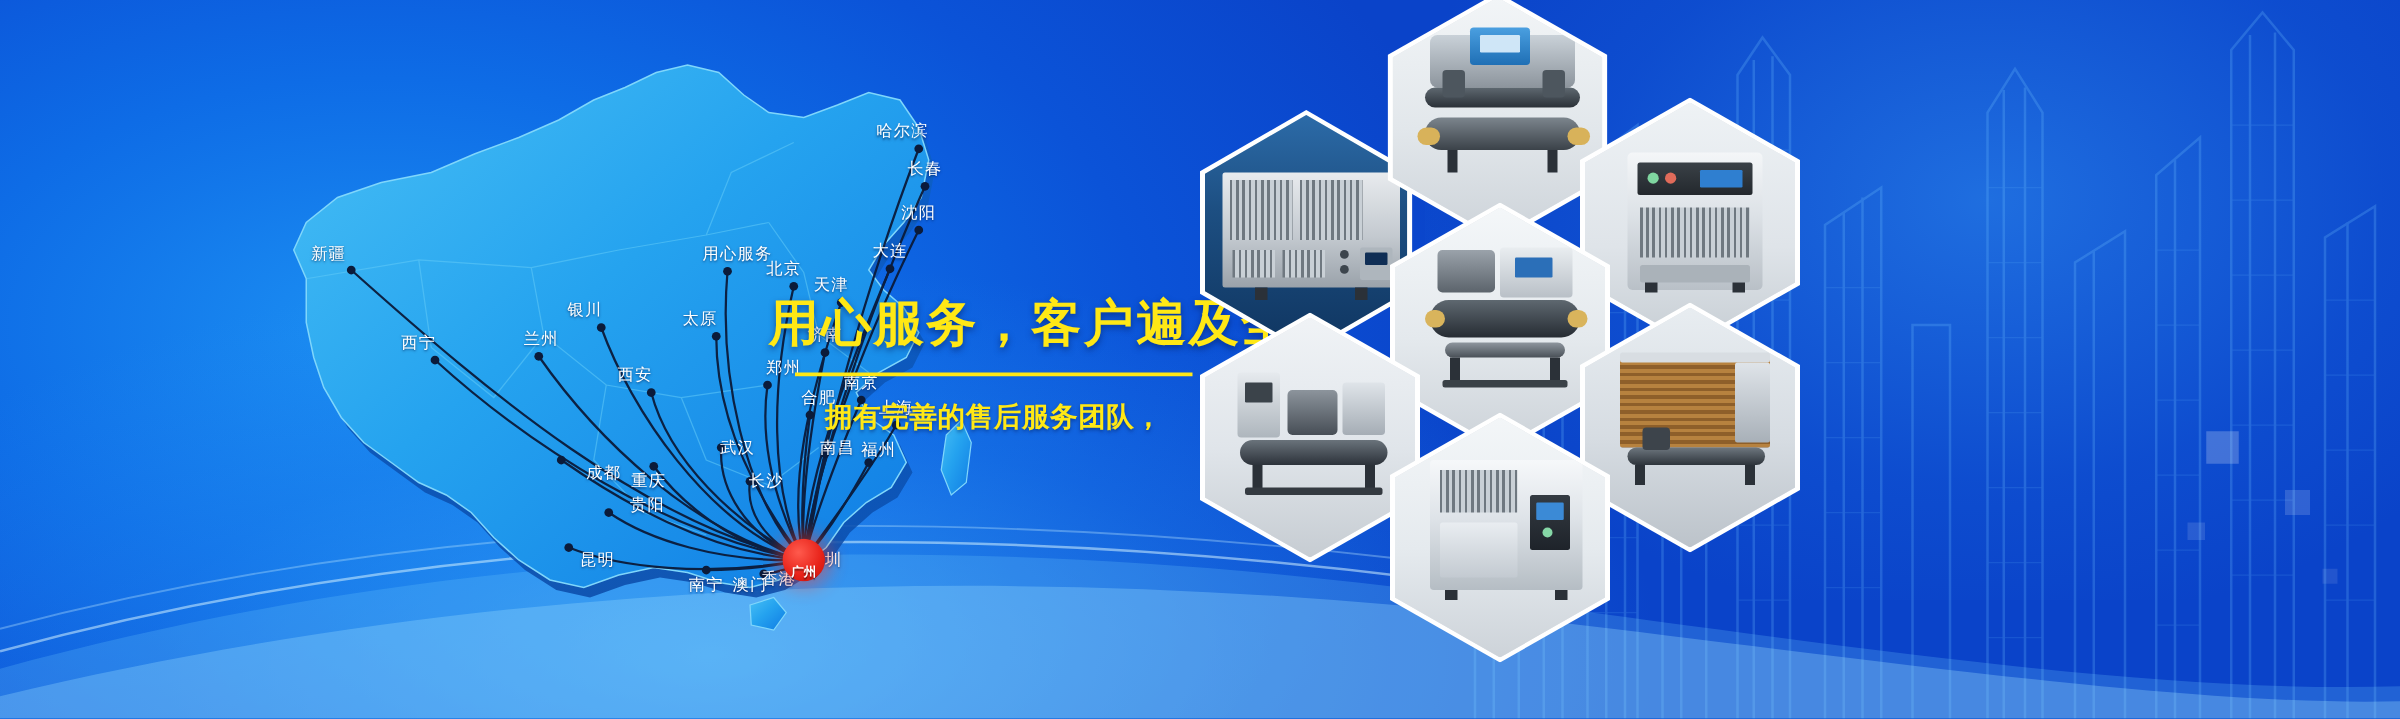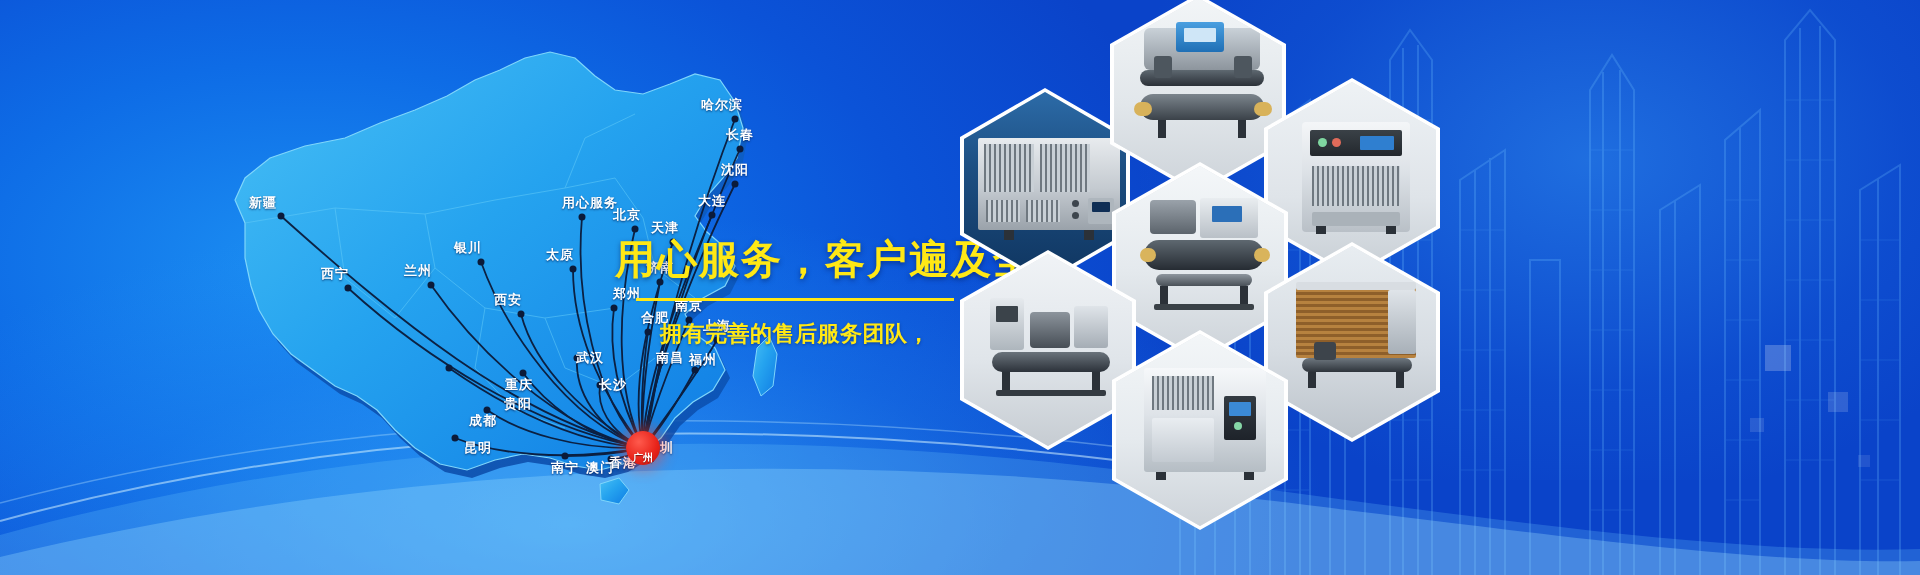--- a/index.html
+++ b/index.html
@@ -42,21 +42,21 @@
   .sq{ position:absolute; background:rgba(255,255,255,.22); }
 
   
   .map-wrap{ position:absolute; left:95px; top:18px; width:700px; height:520px; }
   .map-svg{ position:absolute; inset:0; width:100%; height:100%; }
 
   .city{
     position:absolute;
     color:#ffffff;
     font-size:13px;
-    font-weight:bold;
+    font-weight:normal;
     letter-spacing:1px;
     white-space:nowrap;
     text-shadow:0 1px 2px rgba(0,30,80,.75);
     transform:translate(-50%,-50%);
   }
   .dot{
     position:absolute;
     width:7px; height:7px;
     background:#0b1b3a;
     border-radius:50%;
@@ -258,21 +258,21 @@
         <path d="M548 430 C 552 436 554 440 556 441"></path>
       </g>
     </svg>
 
     <div id="city-layer">
         <div class="dot" style="left: 186px; top: 198px;"></div>
         <div class="city" style="left: 168px; top: 185px;">新疆</div>
         <div class="dot" style="left: 253px; top: 270px;"></div>
         <div class="city" style="left: 240px; top: 256px;">西宁</div>
         <div class="dot" style="left: 336px; top: 267px;"></div>
-        <div class="city" style="left: 323px; top: 253px; text-align: right;">兰州</div>
+        <div class="city" style="left: 338px; top: 253px; text-align: right;">兰州</div>
         <div class="dot" style="left: 386px; top: 244px;"></div>
         <div class="city" style="left: 373px; top: 230px;">银川</div>
         <div class="dot" style="left: 487px; top: 199px;"></div>
         <div class="city" style="left: 495px; top: 185px;">用心服务</div>
         <div class="dot" style="left: 540px; top: 211px;"></div>
         <div class="city" style="left: 532px; top: 197px;">北京</div>
         <div class="dot" style="left: 578px; top: 224px;"></div>
         <div class="city" style="left: 570px; top: 210px;">天津</div>
         <div class="dot" style="left: 617px; top: 197px;"></div>
         <div class="city" style="left: 617px; top: 183px;">大连</div>
@@ -298,21 +298,21 @@
         <div class="city" style="left: 622px; top: 308px;">上海</div>
         <div class="dot" style="left: 482px; top: 340px;"></div>
         <div class="city" style="left: 495px; top: 340px;">武汉</div>
         <div class="dot" style="left: 505px; top: 367px;"></div>
         <div class="city" style="left: 518px; top: 367px;">长沙</div>
         <div class="dot" style="left: 565px; top: 345px;"></div>
         <div class="city" style="left: 575px; top: 340px;">南昌</div>
         <div class="dot" style="left: 600px; top: 352px;"></div>
         <div class="city" style="left: 608px; top: 342px;">福州</div>
         <div class="dot" style="left: 354px; top: 350px;"></div>
-        <div class="city" style="left: 388px; top: 360px; margin-top: 43px;">成都</div>
+        <div class="city" style="left: 388px; top: 360px;">成都</div>
         <div class="dot" style="left: 428px; top: 355px;"></div>
         <div class="city" style="left: 424px; top: 367px;">重庆</div>
         <div class="dot" style="left: 392px; top: 392px;"></div>
         <div class="city" style="left: 423px; top: 386px;">贵阳</div>
         <div class="dot" style="left: 360px; top: 420px;"></div>
         <div class="city" style="left: 383px; top: 430px;">昆明</div>
         <div class="dot" style="left: 470px; top: 438px;"></div>
         <div class="city" style="left: 470px; top: 450px;">南宁</div>
         <div class="dot" style="left: 516px; top: 441px;"></div>
         <div class="city" style="left: 505px; top: 450px;">澳门</div>

